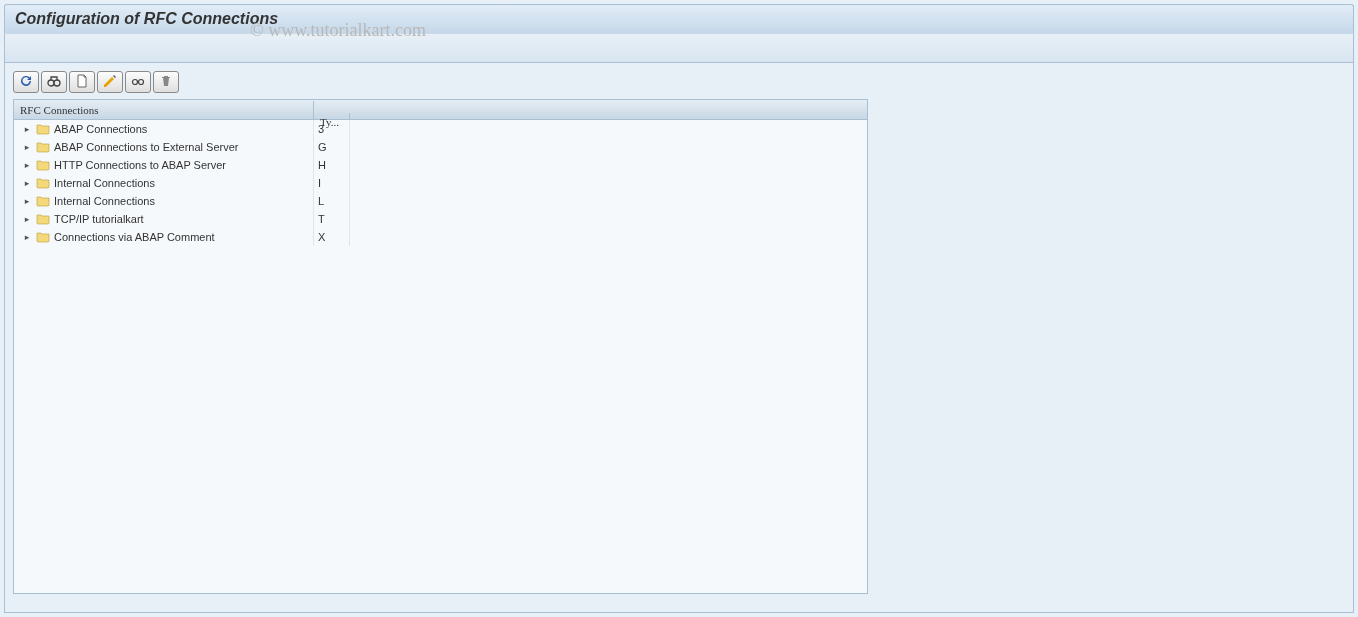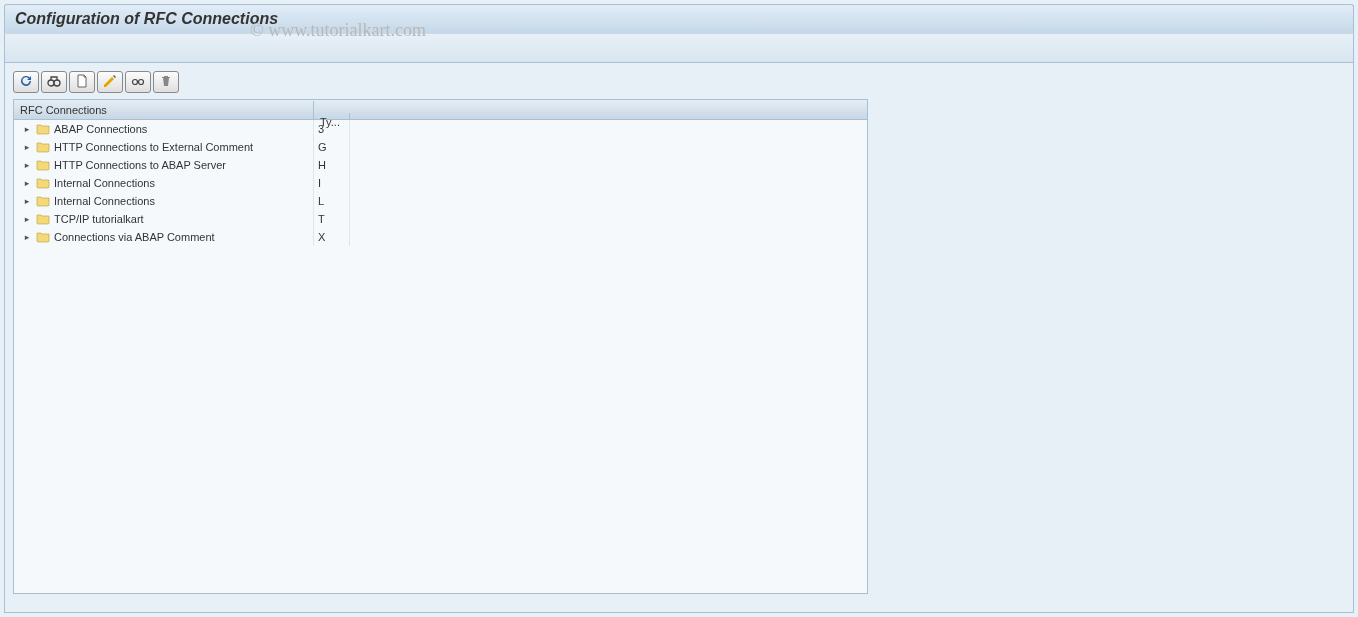--- a/index.html
+++ b/index.html
@@ -94,20 +94,21 @@
       color: #333;
       font-size: 11px;
       height: 20px;
       align-items: center;
     }
     .tree-header-cell {
       padding: 3px 6px;
       border-right: 1px solid #a8bfd4;
       white-space: nowrap;
       overflow: hidden;
+      font-family: Liberation Serif, serif;
     }
     .col-name { width: 300px; }
     .col-type { width: 36px; margin-top: 24px; }
     .col-comment { flex: 1; border-right: none; }
     .tree-body {
       flex: 1;
       overflow: auto;
     }
     .tree-row {
       display: flex;
@@ -243,21 +244,21 @@
             <div class="cell-comment"></div>
           </div>
           <div class="tree-row">
             <div class="cell-name">
               <span class="expand-icon">▸</span>
               <span class="folder-icon">
   <svg viewBox="0 0 14 12">
                   <path fill="#f4d97a" stroke="#b89a3a" stroke-width="0.6" d="M1 2h4l1 1h7v7a1 1 0 0 1-1 1H2a1 1 0 0 1-1-1V2z"></path>
                 </svg>
 </span>
-              <span>HTTP Connections to External Comment</span>
+              <span>ABAP Connections to External Server</span>
             </div>
             <div class="cell-type">G</div>
             <div class="cell-comment"></div>
           </div>
           <div class="tree-row">
             <div class="cell-name">
               <span class="expand-icon">▸</span>
               <span class="folder-icon">
   <svg viewBox="0 0 14 12">
                   <path fill="#f4d97a" stroke="#b89a3a" stroke-width="0.6" d="M1 2h4l1 1h7v7a1 1 0 0 1-1 1H2a1 1 0 0 1-1-1V2z"></path>

